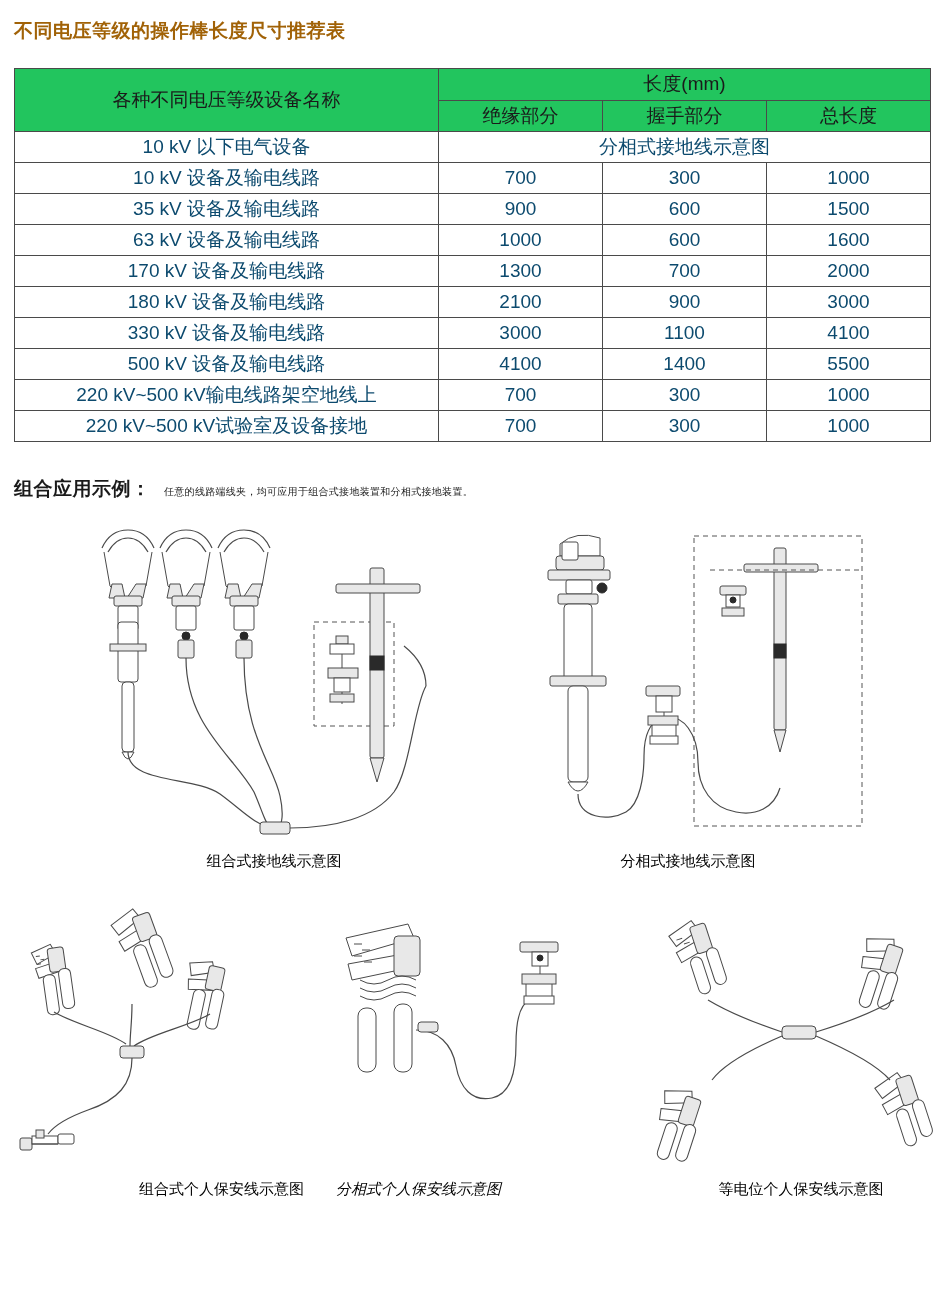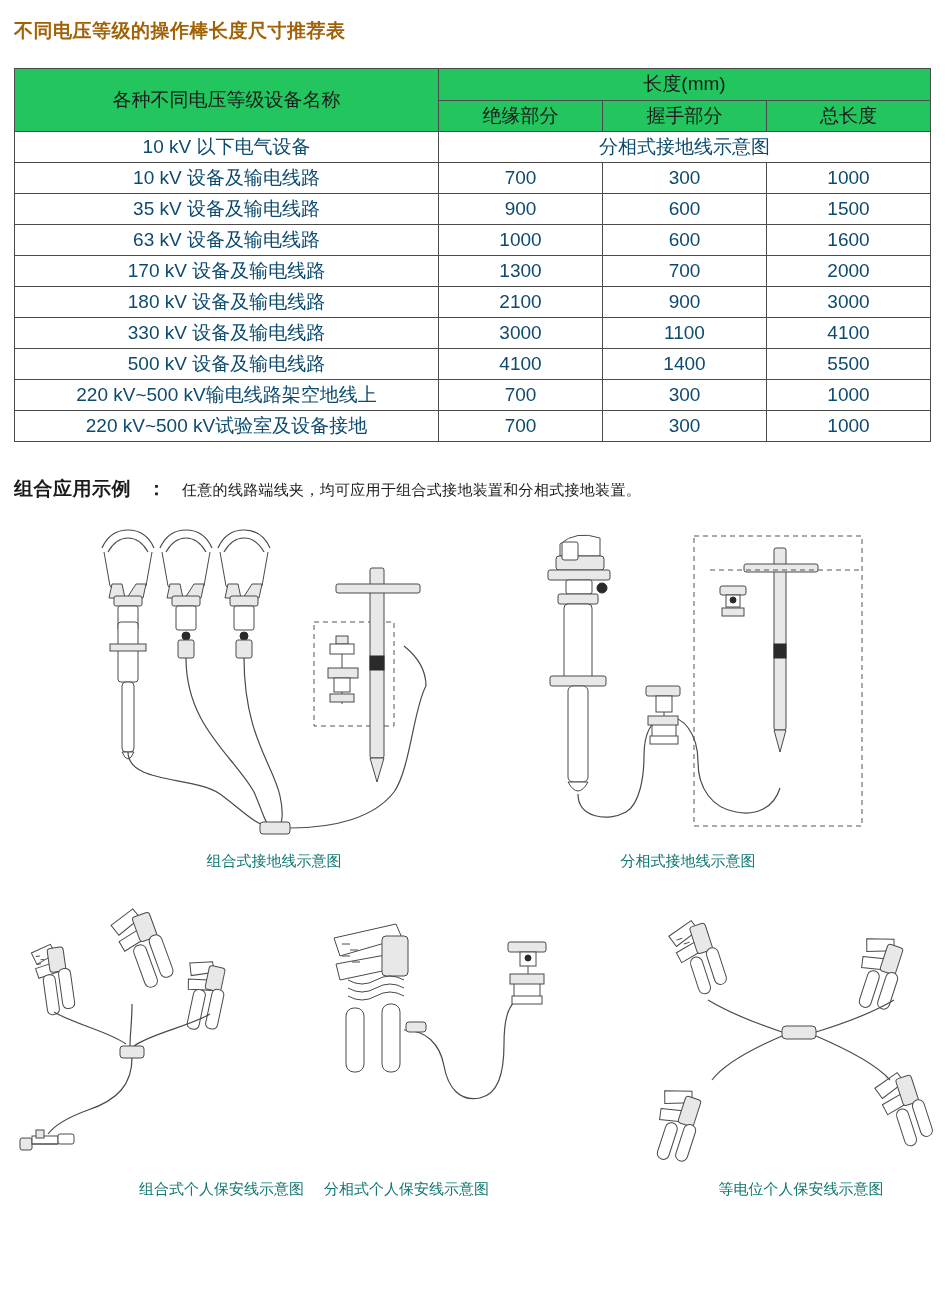--- a/index.html
+++ b/index.html
@@ -57,53 +57,54 @@
   .col-v { width: 164px; }
   .row-note td {
     height: 30px;
   }
   .sec2-title {
     margin-top: 34px;
     font-size: 19px;
     font-weight: bold;
     display: flex;
     align-items: baseline;
-    gap: 16px;
+    gap: 0px;
   }
   .sec2-title .lead {
     font-size: 19px;
     font-weight: bold;
     letter-spacing: 0.5px;
   }
   .sec2-title .colon {
     font-size: 19px;
     font-weight: bold;
   }
   .sec2-title .desc {
-    font-size: 15px;
+    font-size: 10px;
     font-weight: normal;
+    margin-left: 14px;
     letter-spacing: 0.3px;
   }
   .figs-row1 {
     position: relative;
     margin-top: 24px;
     height: 370px;
   }
   .figs-row2 {
     position: relative;
     margin-top: 8px;
     height: 300px;
   }
   .fig {
     position: absolute;
   }
   .fig-caption {
     text-align: center;
     font-size: 15px;
-    color: #0f766e;
+    color: #000000;
     margin-top: 6px;
   }
   svg { display: block; }
   .ln { fill: none; stroke: #4a4a4a; stroke-width: 1.2; }
   .ln2 { fill: none; stroke: #4a4a4a; stroke-width: 1; }
   .fl { fill: #e8e8e8; stroke: #4a4a4a; stroke-width: 1; }
   .fl2 { fill: #ffffff; stroke: #4a4a4a; stroke-width: 1; }
   .dk { fill: #2a2a2a; stroke: #2a2a2a; stroke-width: 1; }
   .dash { fill: none; stroke: #555; stroke-width: 1; stroke-dasharray: 5 4; }
 </style>
@@ -359,21 +360,21 @@
           <rect class="fl" x="0" y="8" width="12" height="12" rx="2"></rect>
           <rect class="fl2" x="12" y="6" width="26" height="8"></rect>
           <rect class="fl" x="16" y="0" width="8" height="8"></rect>
           <path class="ln2" d="M12 14 l26 0"></path>
           <rect class="fl2" x="38" y="4" width="16" height="10" rx="2"></rect>
         </g>
       </svg>
       <div class="fig-caption" style="text-align:right; padding-left:18px;">组合式个人保安线示意图</div>
     </div>
 
-    <div class="fig" style="left:288px; top:0; width:290px;">
+    <div class="fig" style="left:300px; top:0; width:290px;font-style:italic;">
       <svg width="290" height="270" viewBox="0 0 290 270">
 
         <g transform="translate(20,14)">
           <path class="fl2" d="M12 20 l62 -14 l6 14 l-62 18 z"></path>
           <path class="fl2" d="M14 46 l66 -12 l4 14 l-66 14 z"></path>
           <path class="ln2" d="M20 26 l8 0 M28 32 l8 0 M20 38 l8 0 M30 44 l8 0"></path>
           <rect class="fl" x="60" y="18" width="26" height="40" rx="4"></rect>
           <path class="ln2" d="M26 62 q14 8 28 0 q14 -8 28 0"></path>
           <path class="ln2" d="M26 70 q14 8 28 0 q14 -8 28 0"></path>
           <path class="ln2" d="M26 78 q14 8 28 0 q14 -8 28 0"></path>

